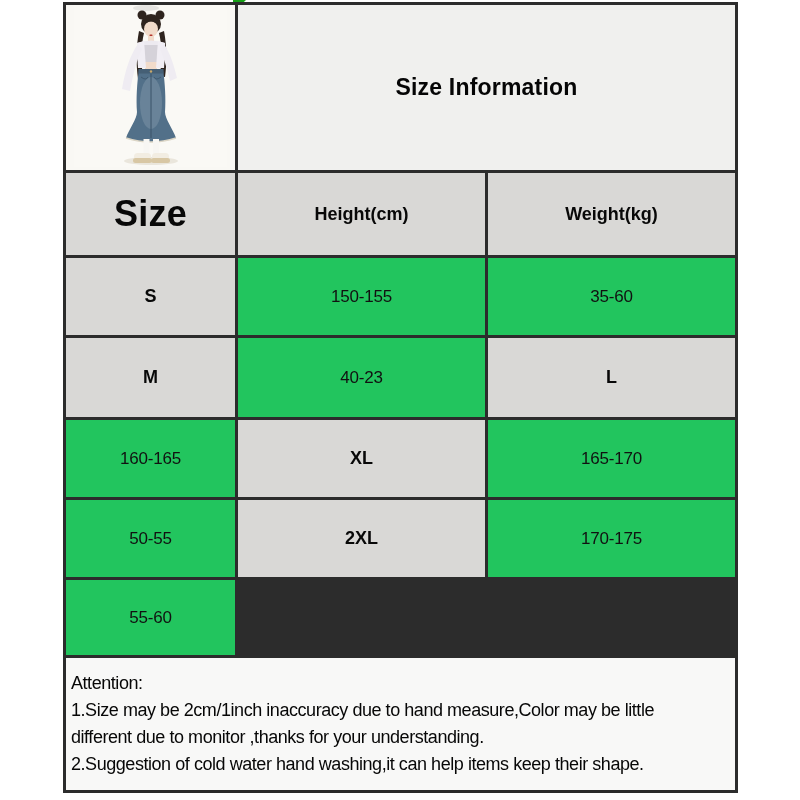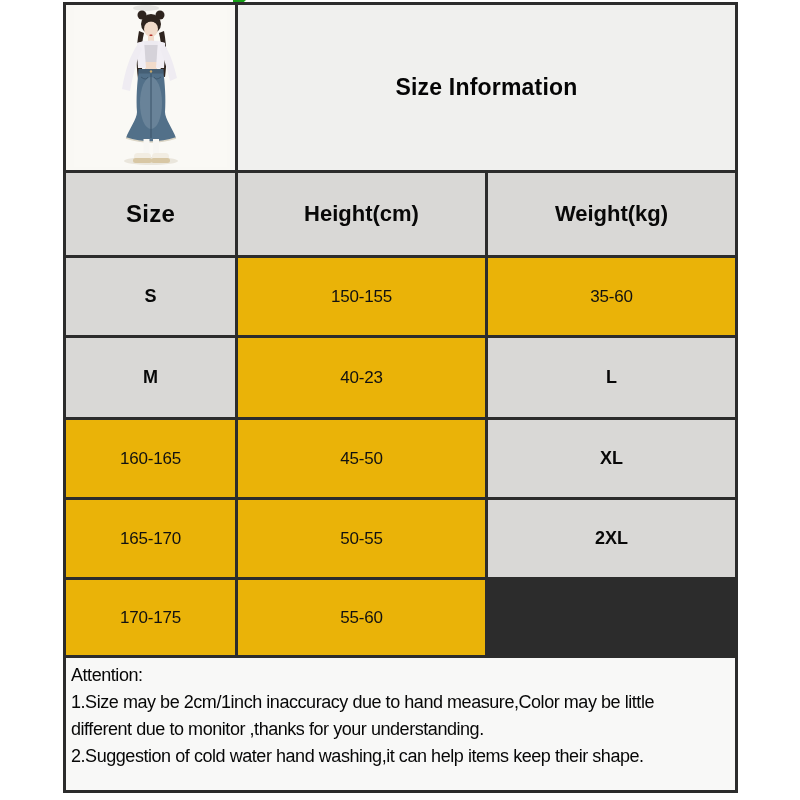--- a/index.html
+++ b/index.html
@@ -13,27 +13,27 @@
     display:grid;
     grid-template-columns:169px 247px 1fr;
     grid-template-rows:165px 82px 77px 79px 77px 77px 75px 1fr;
     gap:3px;
   }
   .cell{display:flex;align-items:center;justify-content:center;overflow:hidden;}
   .photo-cell{background:#f9f8f4;position:relative;padding:0;}
   .photo-cell svg{display:block;width:100%;height:100%;}
   .title-cell{grid-column:2/4;background:#f0f0ee;}
   .title-cell .t{font-weight:bold;font-size:23px;letter-spacing:0.2px;color:#050505;}
-  .head{background:#d9d8d6;font-weight:bold;font-size:22px;color:#080808;}
-  .head.size-head{font-size:24px;letter-spacing:0.3px;}
+  .head{background:#d9d8d6;font-weight:bold;font-size:18px;color:#080808;}
+  .head.size-head{font-size:36px;letter-spacing:0.3px;}
   .row-label{background:#d9d8d6;font-weight:bold;font-size:18px;color:#080808;}
-  .val{background:#eab308;font-size:17px;color:#111;letter-spacing:-0.2px;}
+  .val{background:#22c55e;font-size:17px;color:#111;letter-spacing:-0.2px;}
   .attention{
     grid-column:1/4;background:#f8f8f7;display:block;
-    padding:4px 5px 0 5px;font-size:18px;line-height:27px;letter-spacing:-0.45px;
+    padding:12px 5px 0 5px;font-size:18px;line-height:27px;letter-spacing:-0.45px;
     color:#070707;white-space:nowrap;
   }
   .corner-marker{
     position:absolute;left:233px;top:0;width:13px;height:9px;background:#16a016;
     clip-path:polygon(0 0,100% 0,25% 100%,0 100%);
   }
 </style>
 </head>
 <body>
 
@@ -95,21 +95,20 @@
 
     <div class="cell row-label">S</div>
     <div class="cell val">150-155</div>
     <div class="cell val">35-60</div>
 
     <div class="cell row-label">M</div>
     <div class="cell val">40-23</div>
 
     <div class="cell row-label">L</div>
     <div class="cell val">160-165</div>
-    <div class="cell val">45-50</div>
 
     <div class="cell row-label">XL</div>
     <div class="cell val">165-170</div>
     <div class="cell val">50-55</div>
 
     <div class="cell row-label">2XL</div>
     <div class="cell val">170-175</div>
     <div class="cell val">55-60</div>
 
     <div class="cell attention">

